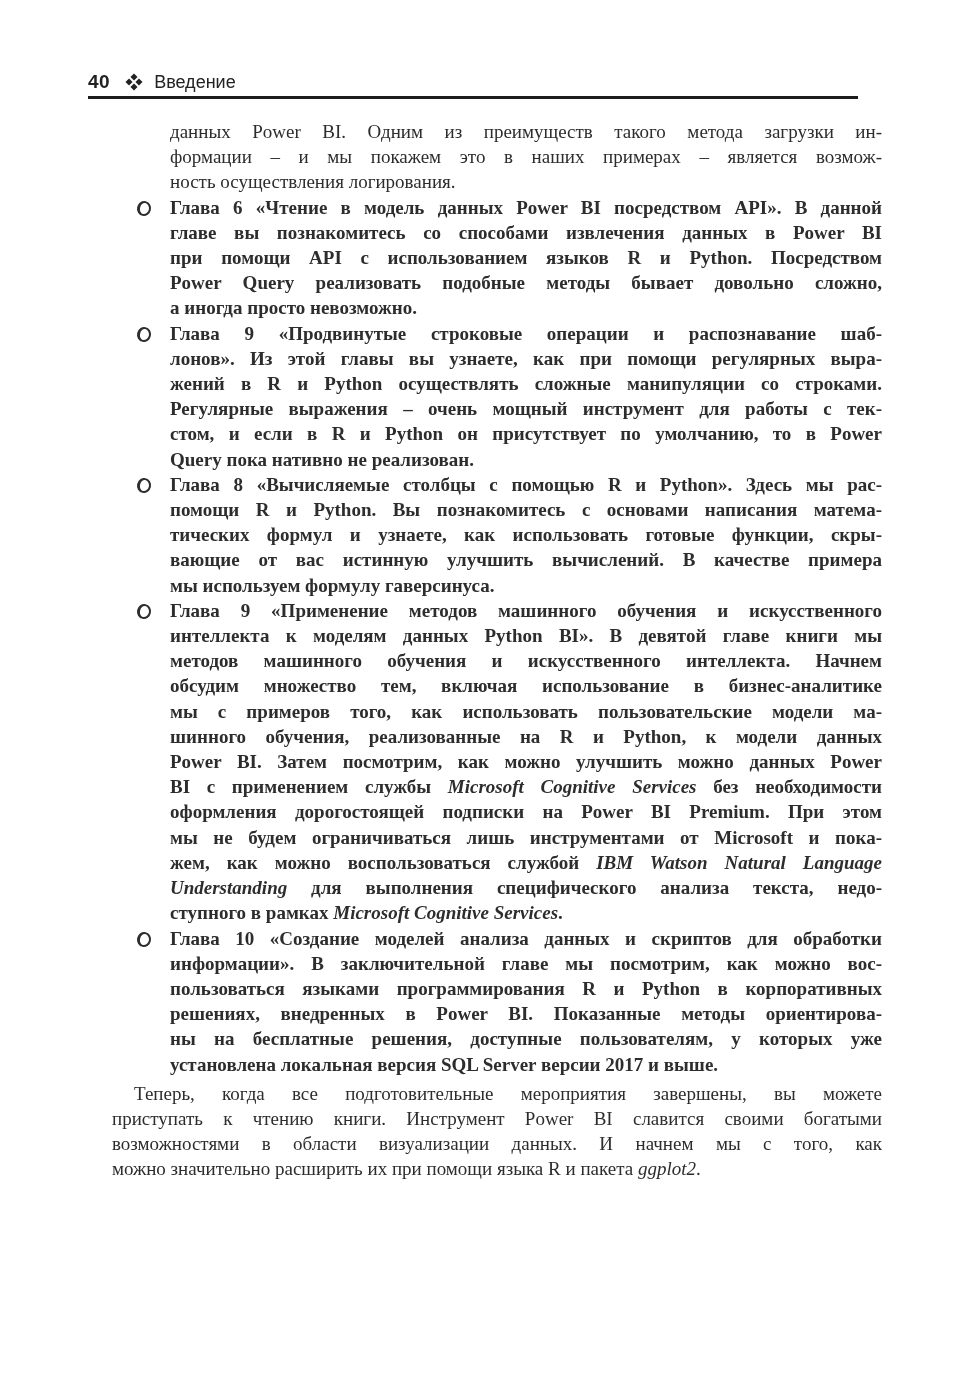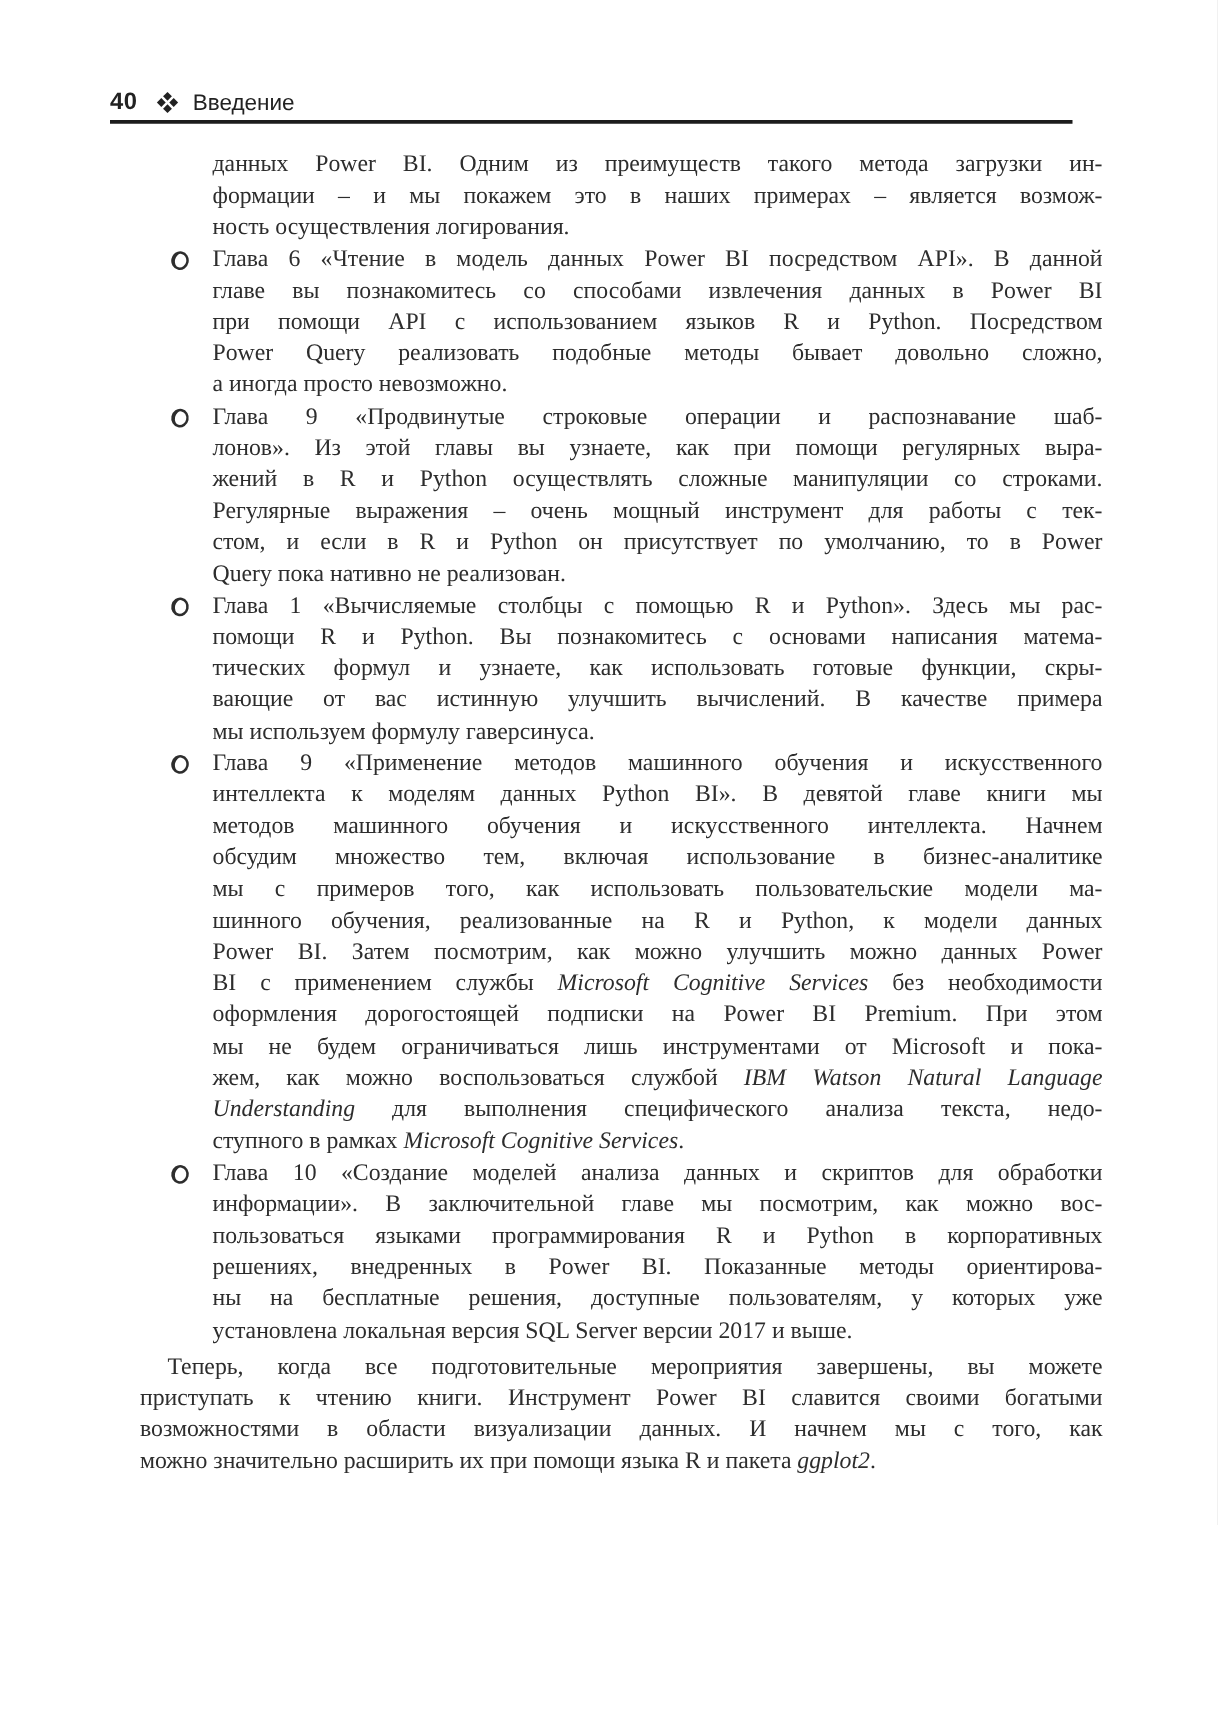--- a/index.html
+++ b/index.html
@@ -35,21 +35,21 @@
   
   .bodycol{
     position:absolute;left:88px;top:119px;width:770px;
     font-size:19px;line-height:25.2px;margin-left:24px;
   }
   .line{min-height:25.2px;}
   .line.j{text-align:justify;text-align-last:justify;}
   .line .indent-sp{display:inline-block;width:22px;}
   .hang{margin-left:58px;}
   ul.chapters{list-style:none;margin:0;padding:0;}
-  ul.chapters li{position:relative;padding-left:58px;}
+  ul.chapters li{position:relative;padding-left:58px;font-weight:bold;}
   .marker{
     position:absolute;left:25px;top:6px;
     width:9px;height:11px;
     border:2px solid #2d2d2d;border-left-width:3px;border-bottom-width:2.5px;
     border-radius:50%;
     transform:rotate(12deg);
   }
   .closing{margin-top:4px;}
   i{font-style:italic;}
 </style>
@@ -95,21 +95,21 @@
             <div class="line j"><span>лонов». Из этой главы вы узнаете, как при помощи регулярных выра-</span></div>
             <div class="line j"><span>жений в R и Python осуществлять сложные манипуляции со строками.</span></div>
             <div class="line j"><span>Регулярные выражения – очень мощный инструмент для работы с тек-</span></div>
             <div class="line j"><span>стом, и если в R и Python он присутствует по умолчанию, то в Power</span></div>
             <div class="line"><span>Query пока нативно не реализован.</span></div>
           </div>
         </li>
         <li>
           <span class="marker"></span>
           <div>
-            <div class="line j"><span>Глава 1 «Вычисляемые столбцы с помощью R и Python». Здесь мы рас-</span></div>
+            <div class="line j"><span>Глава 8 «Вычисляемые столбцы с помощью R и Python». Здесь мы рас-</span></div>
             <div class="line j"><span>помощи R и Python. Вы познакомитесь с основами написания матема-</span></div>
             <div class="line j"><span>тических формул и узнаете, как использовать готовые функции, скры-</span></div>
             <div class="line j"><span>вающие от вас истинную улучшить вычислений. В качестве примера</span></div>
             <div class="line"><span>мы используем формулу гаверсинуса.</span></div>
           </div>
         </li>
         <li>
           <span class="marker"></span>
           <div>
             <div class="line j"><span>Глава 9 «Применение методов машинного обучения и искусственного</span></div>

